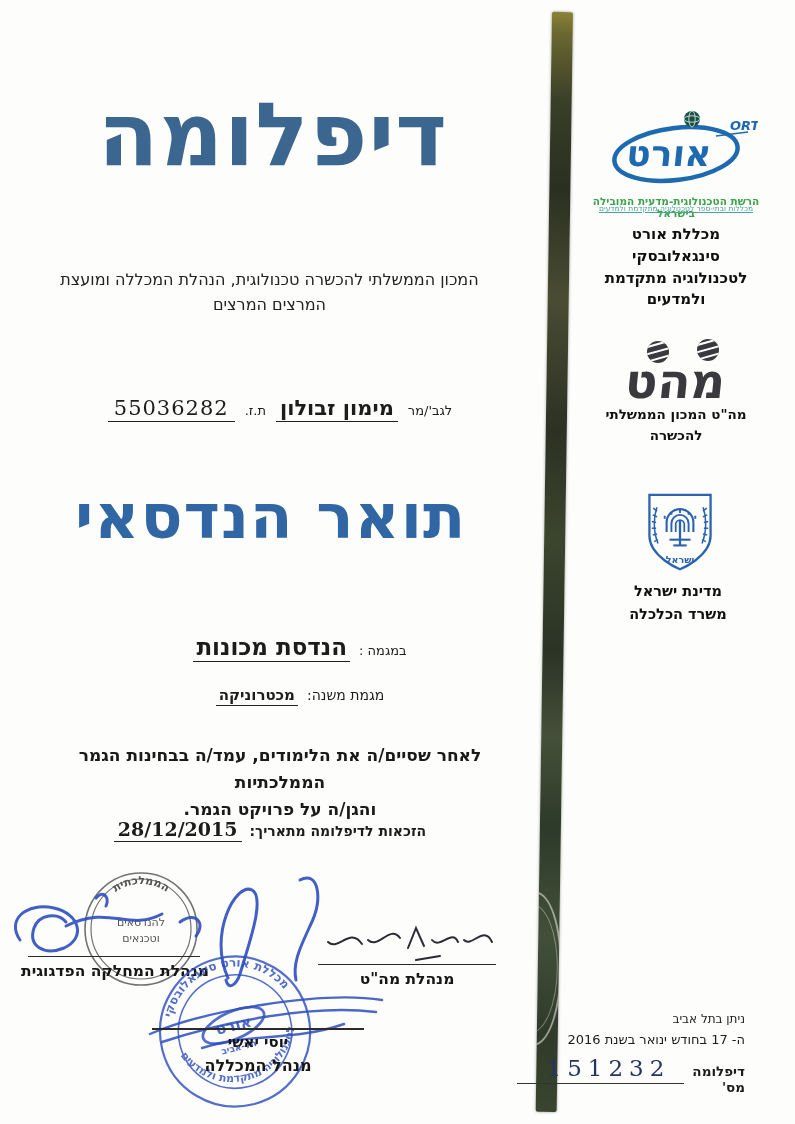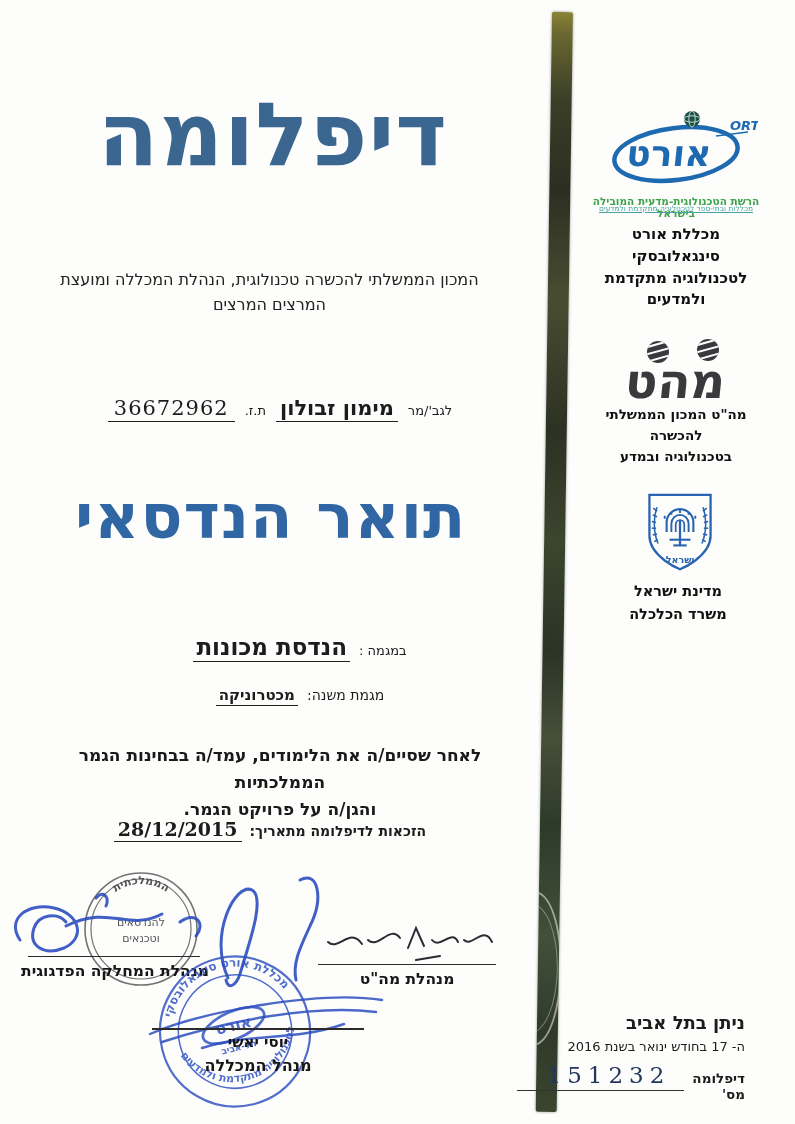--- a/index.html
+++ b/index.html
@@ -69,21 +69,21 @@
   .line-ctr{left:152px;top:1028px;width:212px;border-top-width:2px;}
   .name-ctr{left:152px;top:1033px;width:212px;font-size:15px;}
   .label-ctr{left:152px;top:1056px;width:212px;font-size:16px;}
   .ort-tag1{left:580px;top:195px;width:192px;font-size:10.5px;font-weight:bold;color:#3fa24b;}
   .ort-tag2{left:585px;top:204px;width:182px;font-size:7.5px;color:#4aa3a0;text-decoration:underline;}
   .college-name{left:588px;top:224px;width:176px;font-size:15px;font-weight:bold;line-height:1.45;color:#101010;}
   .mahat-caption{left:580px;top:404px;width:192px;font-size:13.5px;font-weight:bold;line-height:1.55;color:#111;}
   .state-caption{left:598px;top:580px;width:160px;font-size:14.5px;font-weight:bold;line-height:1.6;color:#101010;}
 
   .issue-block{left:545px;top:1012px;width:200px;text-align:right;}
-  .issue-place{font-size:18px;font-weight:bold;padding-left:12px;}
+  .issue-place{font-size:12px;font-weight:normal;padding-left:12px;}
   .issue-date{font-size:13px;margin-top:6px;padding-left:12px;}
   .issue-num-row{display:flex;justify-content:flex-start;align-items:baseline;gap:8px;margin-top:8px;direction:rtl;}
   .issue-num-label{font-size:13.5px;font-weight:bold;}
   .issue-number{
     font-family:"DejaVu Serif",serif;font-size:23px;color:#24355e;
     letter-spacing:6px;border-bottom:1.6px solid #333;padding:0 14px 2px 30px;
   }
   svg text{font-family:"DejaVu Sans",sans-serif;}
 </style>
 </head>
@@ -100,21 +100,21 @@
 
   <div class="abs issuer ctr rtl">
     <div>המכון הממשלתי להכשרה טכנולוגית, הנהלת המכללה ומועצת</div>
     <div>המרצים המרצים</div>
   </div>
 
   <div class="abs name-row rtl">
     <span class="name-prefix">לגב'/מר</span>
     <span class="name-main">מימון זבולון</span>
     <span class="id-label">ת.ז.</span>
-    <span class="id-number">36672962</span>
+    <span class="id-number">55036282</span>
   </div>
 
   <div class="abs degree-title rtl">תואר הנדסאי</div>
 
   <div class="abs major-row rtl">
     <span class="major-label">במגמה :</span>
     <span class="major-value">הנדסת מכונות</span>
   </div>
 
   <div class="abs minor-row rtl">
@@ -240,21 +240,20 @@
     <circle cx="86" cy="12" r="11" fill="#3a3a3e"></circle>
     <g clip-path="url(#mc2)" stroke="#ffffff" stroke-width="2">
       <path d="M72,8 L100,0"></path>
         <path d="M72,15 L102,7"></path>
         <path d="M74,22 L102,14"></path>
     </g>
     <text x="58" y="60" text-anchor="middle" font-size="48" font-weight="bold" fill="#3a3a3e" transform="skewX(-6)">מהט</text>
   </svg>
   <div class="abs mahat-caption ctr rtl">
     <div>מה"ט המכון הממשלתי להכשרה</div>
-    <div>בטכנולוגיה ובמדע</div>
   </div>
 
   <svg class="abs" style="left:636px;top:490px" width="88" height="86" viewBox="0 0 90 90">
     <g stroke="#2a63b0" fill="none">
       <path d="M13,5 H77 V48 C77,70 45,83 45,83 C45,83 13,70 13,48 Z" stroke-width="2.4"></path>
       <path d="M45,58 V32" stroke-width="2.4"></path>
       <path d="M31,44 V34 A14,14 0 0 1 59,34 V44" stroke-width="2.2"></path>
       <path d="M36,44 V35 A9,9 0 0 1 54,35 V44" stroke-width="2"></path>
       <path d="M40.5,44 V36 A4.5,4.5 0 0 1 49.5,36 V44" stroke-width="1.8"></path>
       <path d="M34,52 H56" stroke-width="2.2"></path>

